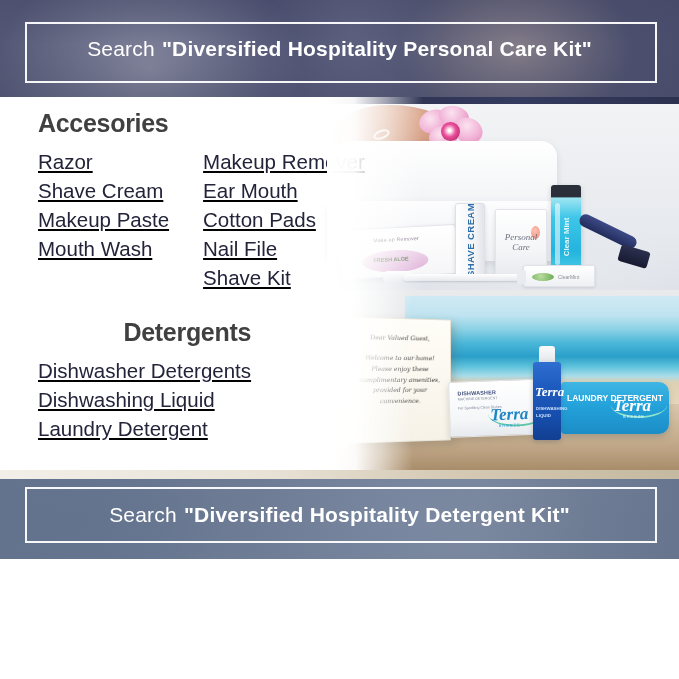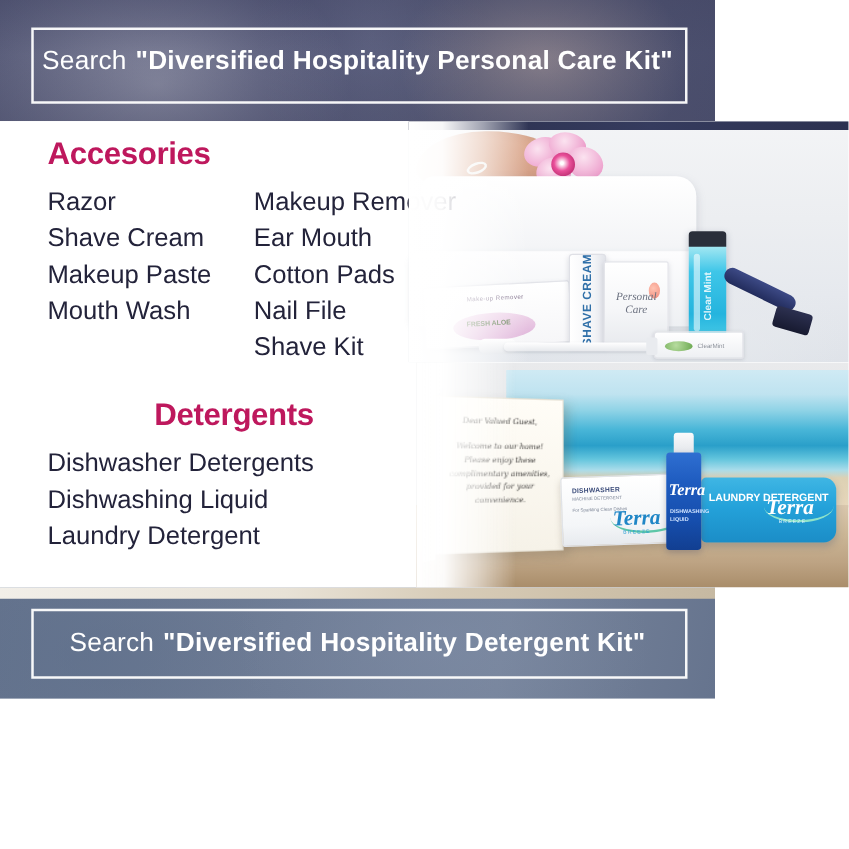--- a/index.html
+++ b/index.html
@@ -5,21 +5,21 @@
   * { box-sizing: border-box; margin: 0; padding: 0; }
   html, body {
     width: 679px; height: 679px;
     font-family: "Liberation Sans", sans-serif;
     background: #ffffff;
     overflow: hidden;
   }
   .page { position: relative; width: 679px; height: 679px; }
 
   
-  .banner { position: relative; width: 572px; overflow: hidden; }
+  .banner { position: relative; width: 679px; overflow: hidden; }
   .banner .bg { position: absolute; inset: 0; }
   .banner .frame {
     position: absolute; left: 25px; right: 22px; top: 22px; bottom: 14px;
     border: 2px solid rgba(255,255,255,0.95);
   }
   .banner .btxt {
     position: absolute; inset: 0;
     display: flex; align-items: center; justify-content: center;
     color: #ffffff; letter-spacing: .2px; white-space: nowrap;
   }
@@ -70,23 +70,23 @@
   }
   #banner-bot .frame { top: 17px; bottom: 16px; }
 
   
   .section { position: relative; width: 679px; background: #ffffff; overflow: hidden; }
   #sec-acc { height: 193px; }
   #sec-det { height: 180px; }
 
   .txtcol { position: absolute; z-index: 3; }
   .sec-title {
-    color: #be185d; font-weight: 700; letter-spacing: -.3px;
-  }
-  .lists { display: flex; }
+    color: #404040; font-weight: 700; letter-spacing: -.3px;
+  }
+  .lists { display: flex; text-decoration: underline; }
   .lists ul { list-style: none; }
   .lists li { color: #23233a; white-space: nowrap; }
 
   #sec-acc .txtcol { left: 38px; top: 12px; }
   #sec-acc .sec-title { font-size: 25px; margin-bottom: 9px; }
   #sec-acc .lists ul { font-size: 20.5px; line-height: 1.42; font-weight: 400; }
   #sec-acc .lists ul.col2 { margin-left: 34px; }
 
   #sec-det .txtcol { left: 38px; top: 28px; }
   #sec-det .sec-title { font-size: 25px; margin-bottom: 9px; text-align: right; }
@@ -167,21 +167,21 @@
     background: linear-gradient(90deg,#ffffff,#f2f3f6 70%,#e2e4ea);
     border: 1px solid #dfe0e6; border-radius: 3px 3px 2px 2px;
     box-shadow: 0 2px 4px rgba(120,125,140,.22);
   }
   #acc-photo .pk-shave .vtxt {
     position: absolute; left: 50%; top: 50%;
     transform: translate(-50%,-50%) rotate(-90deg);
     font-size: 9.5px; font-weight: 800; color: #2f6fa8; letter-spacing: .4px; white-space: nowrap;
   }
   #acc-photo .pk-soap {
-    left: 156px; top: 112px; width: 52px; height: 66px;
+    left: 168px; top: 112px; width: 52px; height: 66px;
     background: linear-gradient(180deg,#ffffff,#f5f6f8 60%,#e9ebef);
     border: 1px solid #e4e5ea; border-radius: 2px;
     box-shadow: 0 2px 4px rgba(120,125,140,.22);
   }
   #acc-photo .pk-soap .lbl { position:absolute; left:0; right:0; top:22px; text-align:center;
     font-family:"Liberation Serif", serif; font-style: italic; font-size:9px; color:#6c7280; }
   #acc-photo .pk-soap .dot { position:absolute; right:6px; top:16px; width:9px; height:13px;
     background: radial-gradient(circle at 40% 35%,#ffc3b2,#f08878); border-radius:50%; }
   #acc-photo .bottle {
     left: 224px; top: 88px; width: 30px; height: 92px;

